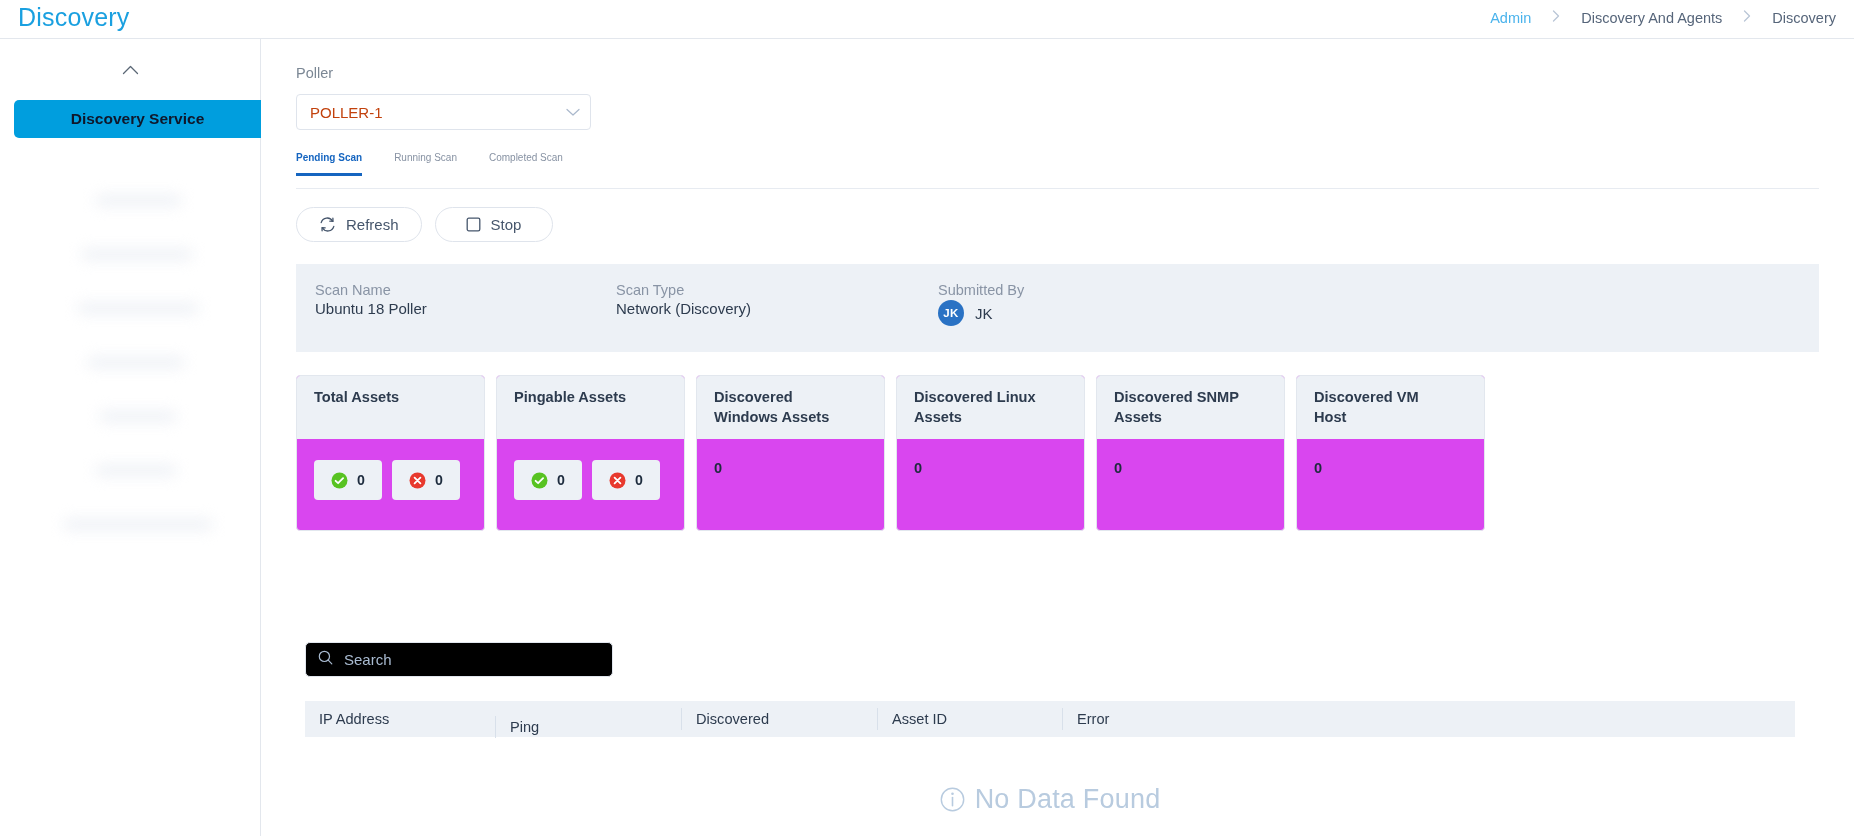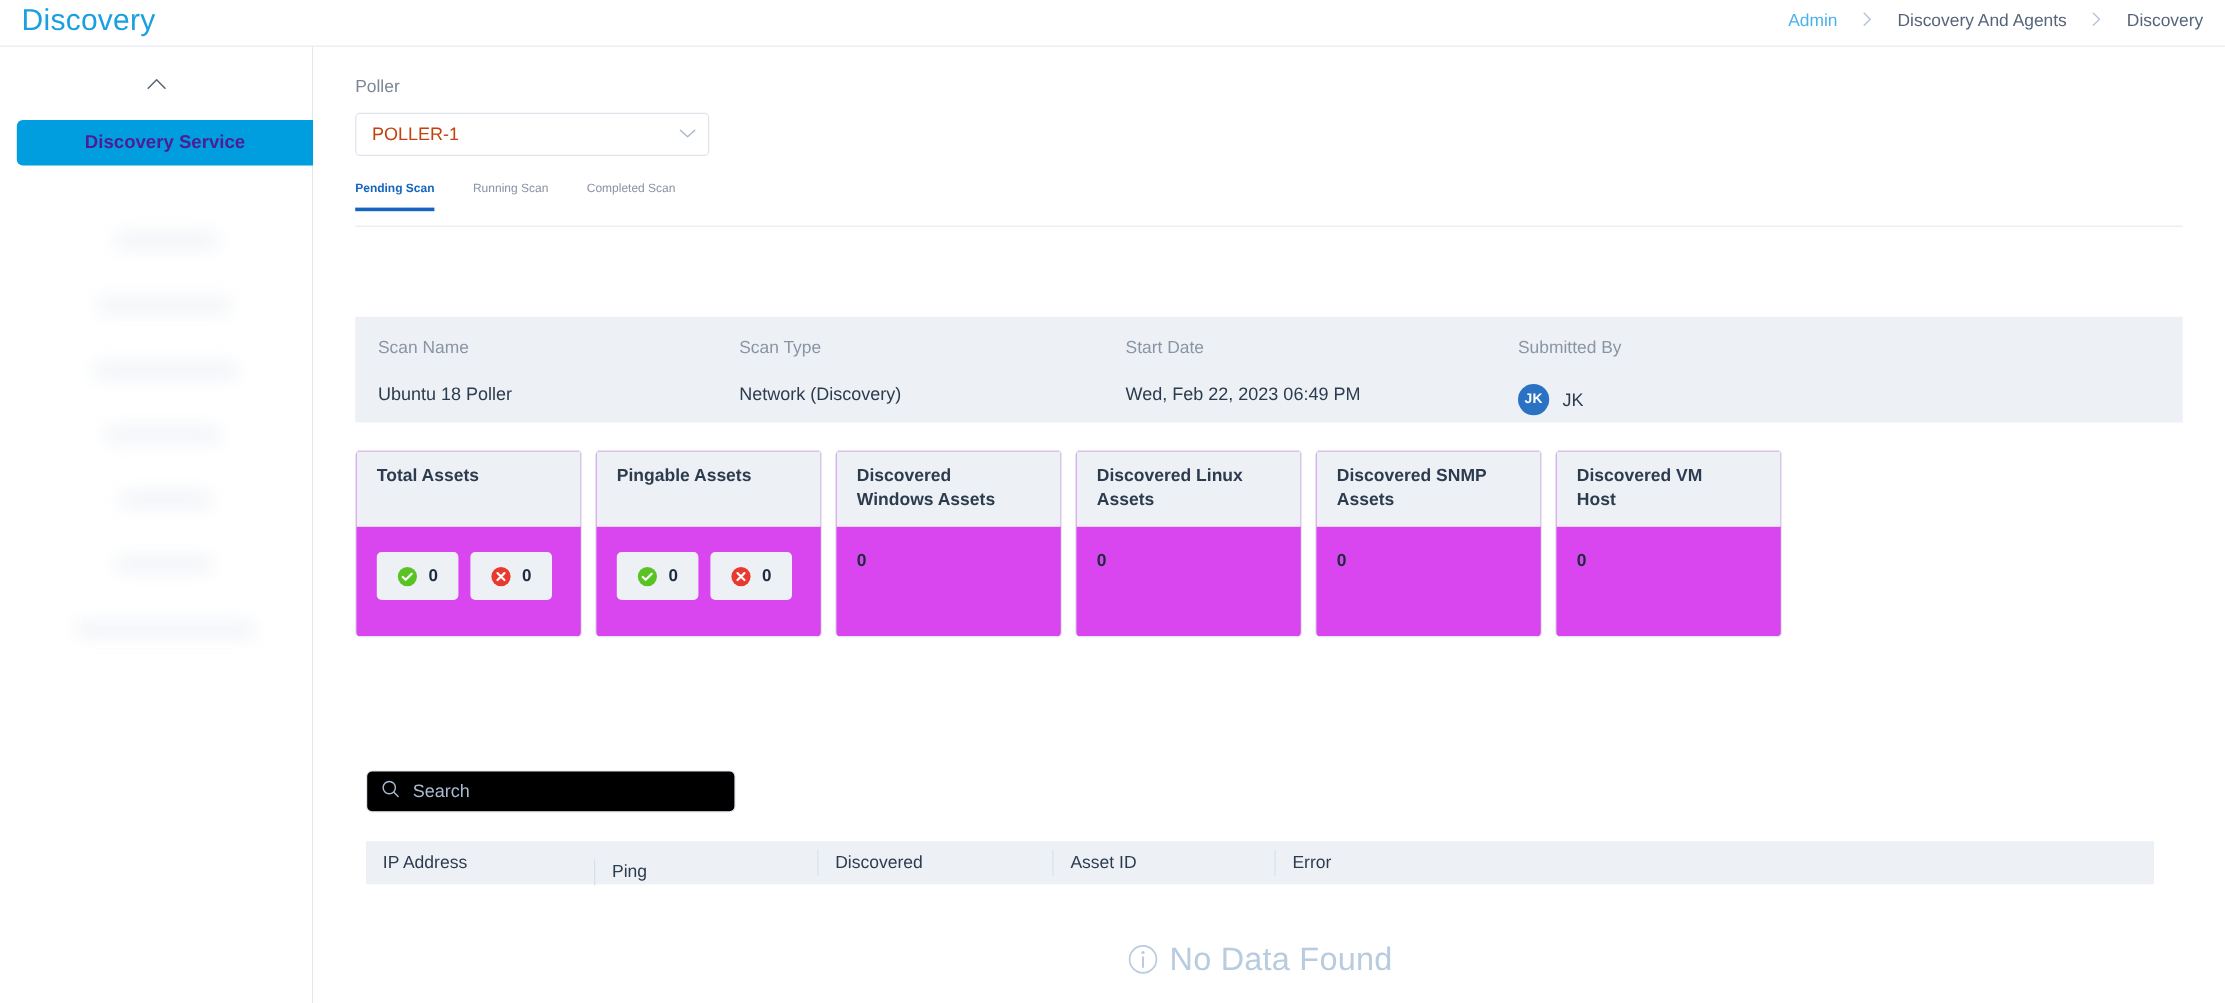--- a/index.html
+++ b/index.html
@@ -50,21 +50,21 @@
     display: flex; align-items: center; justify-content: center;
     cursor: pointer;
   }
   .collapse-btn svg { display: block; }
   .sidebar-item-active {
     position: absolute; left: 14px; top: 61px;
     width: 247px; height: 38px;
     background: #009ede;
     border-radius: 5px 0 0 5px;
     display: flex; align-items: center; justify-content: center;
-    color: #4c1d95; font-size: 15.5px; font-weight: 600;
+    color: #0f172a; font-size: 15.5px; font-weight: 600;
     cursor: pointer;
   }
   .ghost-list {
     position: absolute; left: 74px; top: 155px;
     width: 185px;
     filter: blur(7px);
     opacity: .85;
   }
   .ghost-row {
     height: 13px;
@@ -146,21 +146,21 @@
     position: absolute; left: 35px; top: 225px;
     width: 1523px; height: 88px;
     background: #edf1f6;
     display: flex;
   }
   .info-col { padding-top: 18px; }
   .info-col.c1 { width: 320px; padding-left: 19px; }
   .info-col.c2 { width: 322px; }
   .info-col.c3 { width: 327px; }
   .info-col.c4 { width: 300px; }
-  .info-key { font-size: 14.5px; color: #8994a5; margin-bottom: 22px; }
+  .info-key { font-size: 14.5px; color: #8994a5; margin-bottom: 2px; }
   .info-val { font-size: 15px; color: #2d3b4e; }
   .submitter { display: flex; align-items: center; gap: 11px; }
   .avatar {
     width: 26px; height: 26px; border-radius: 50%;
     background: #2a72c4; color: #ffffff;
     font-size: 11.5px; font-weight: 600;
     display: flex; align-items: center; justify-content: center;
     letter-spacing: .3px;
   }
 
@@ -313,33 +313,50 @@
       <span>Pending Scan</span>
     </div>
     <div class="tab">
       <span>Running Scan</span>
     </div>
     <div class="tab">
       <span>Completed Scan</span>
     </div>
   </div>
 
+  <div class="actions">
+    <div class="btn">
+      <span>
+        <svg width="17" height="17" viewBox="0 0 17 17" fill="none">
+          <path d="M2.2 6.6A6.2 6.2 0 0 1 13.6 5.2" stroke="#46566c" stroke-width="1.3" stroke-linecap="round"></path>
+          <path d="M13.9 2.2l.1 3.2-3.2-.2" stroke="#46566c" stroke-width="1.3" stroke-linecap="round" stroke-linejoin="round"></path>
+          <path d="M14.8 10.4A6.2 6.2 0 0 1 3.4 11.8" stroke="#46566c" stroke-width="1.3" stroke-linecap="round"></path>
+          <path d="M3.1 14.8L3 11.6l3.2.2" stroke="#46566c" stroke-width="1.3" stroke-linecap="round" stroke-linejoin="round"></path>
+        </svg>
+      </span>
+      <span>Refresh</span>
+    </div>
+    <div class="btn">
+      <span>
+        <svg width="15" height="15" viewBox="0 0 15 15" fill="none">
+            <rect x="1.2" y="1.2" width="12.6" height="12.6" rx="1.6" stroke="#46566c" stroke-width="1.3"></rect>
+          </svg>
+      </span>
+      <span>Stop</span>
+    </div>
+  </div>
 
   <div class="info-panel">
     <div class="info-col c1">
       <div class="info-key">Scan Name</div>
       <div class="info-val">Ubuntu 18 Poller</div>
     </div>
     <div class="info-col c2">
       <div class="info-key">Scan Type</div>
       <div class="info-val">Network (Discovery)</div>
-    </div>
-    <div class="info-col c3">
-      <div class="info-key">Start Date</div>
-      <div class="info-val">Wed, Feb 22, 2023 06:49 PM</div>
     </div>
     <div class="info-col c4">
       <div class="info-key">Submitted By</div>
       <div class="submitter">
         <div class="avatar">JK</div>
         <div class="info-val">JK</div>
       </div>
     </div>
   </div>
 

